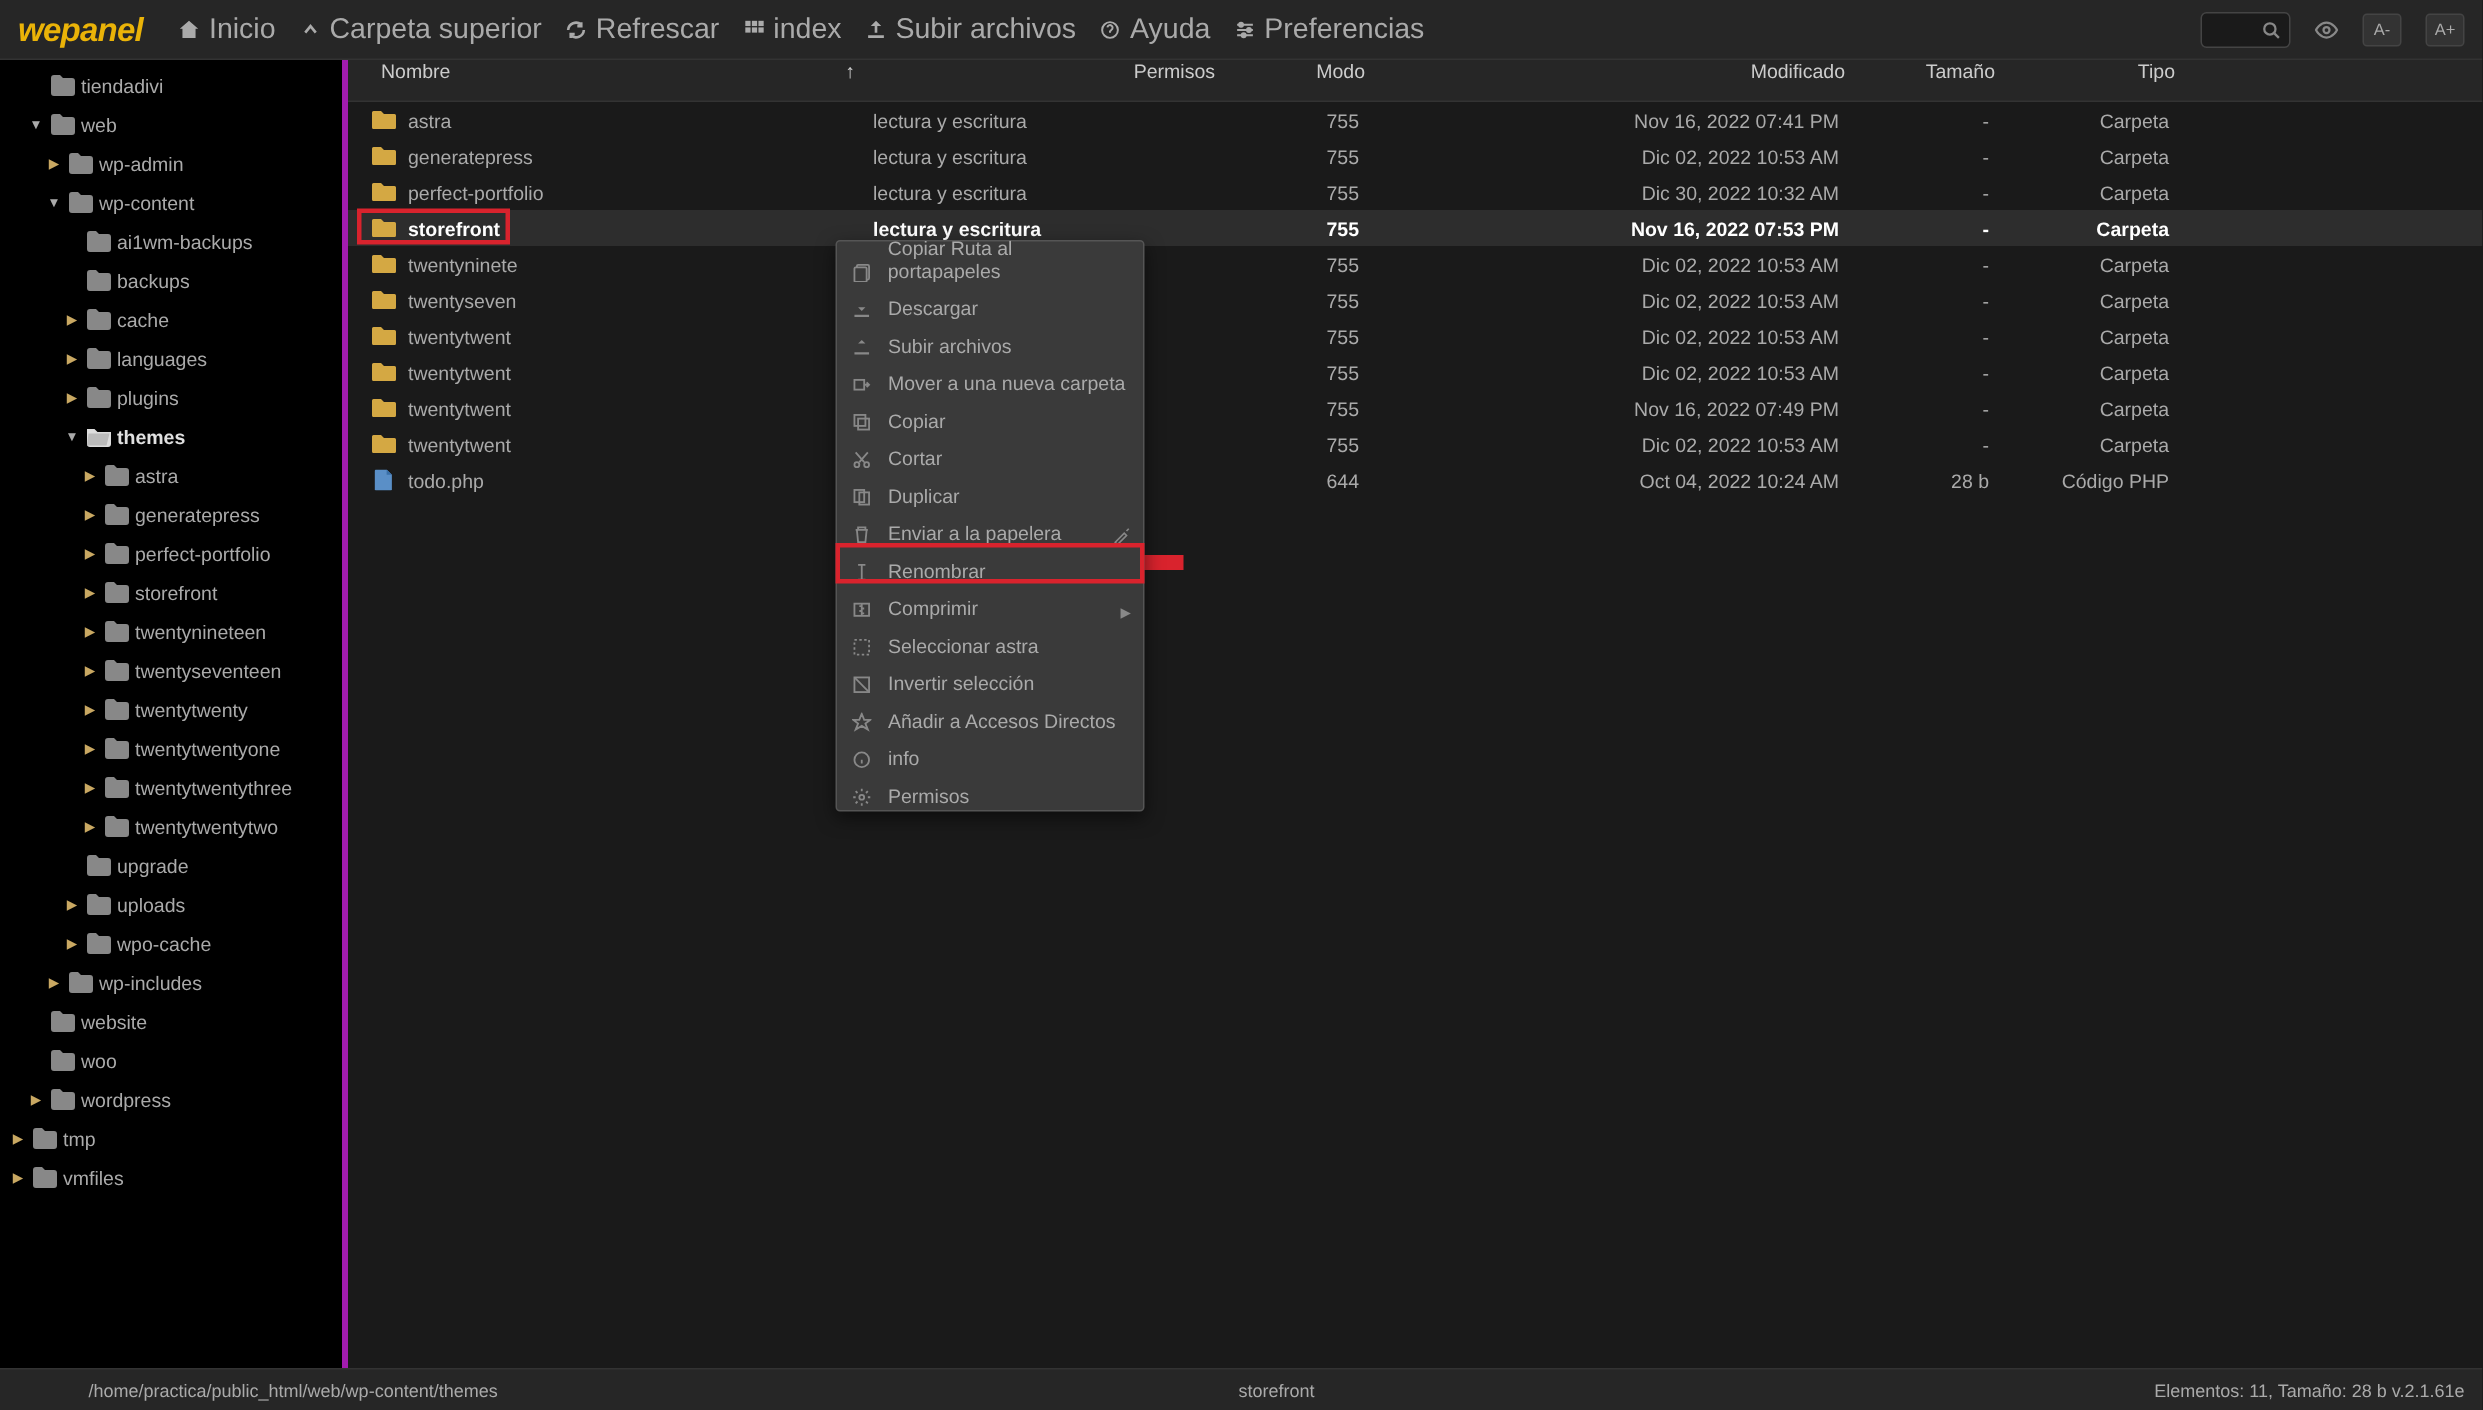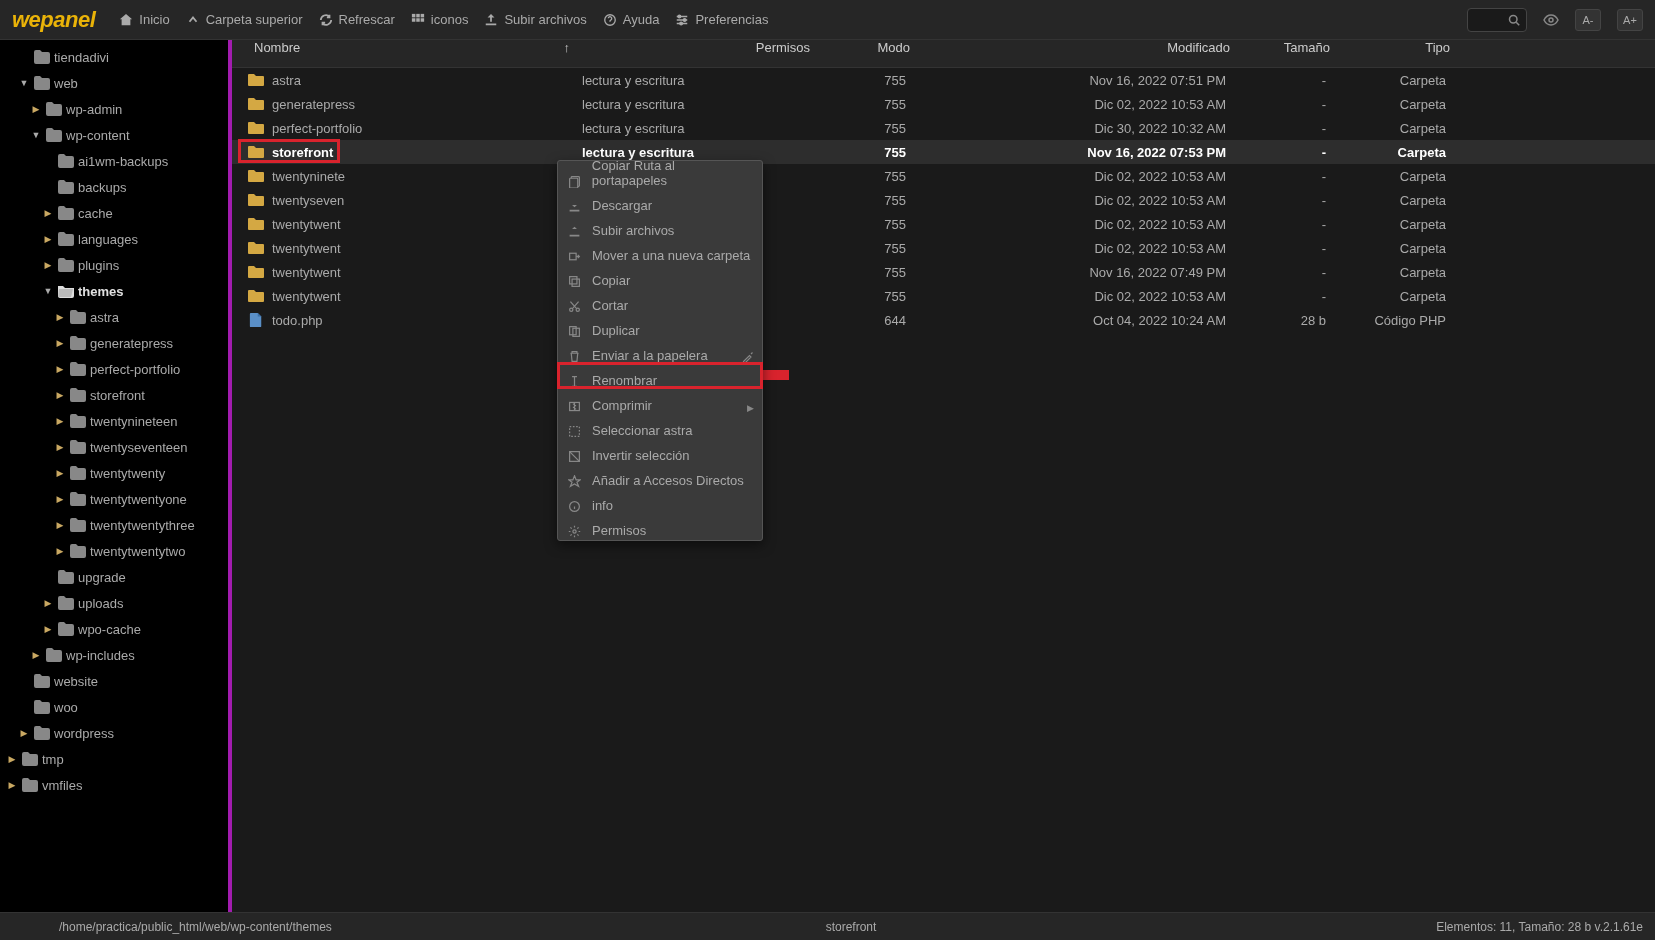--- a/index.html
+++ b/index.html
@@ -1,21 +1,21 @@
 <!DOCTYPE html>
 <html><head>
 <meta charset="utf-8">
 <style>
 * { margin: 0; padding: 0; box-sizing: border-box; font-family: -apple-system, BlinkMacSystemFont, "Segoe UI", sans-serif; }
 body { background: #1a1a1a; color: #aaa; font-size: 13px; overflow: hidden; width: 1655px; height: 940px; position: relative; }
 
 
 .toolbar { background: #262626; height: 40px; display: flex; align-items: center; padding: 0 12px; gap: 16px; border-bottom: 1px solid #333; }
 .brand { font-size: 22px; font-weight: 700; font-style: italic; color: #eab308; letter-spacing: -0.5px; margin-right: 8px; }
-.tb-item { display: flex; align-items: center; gap: 6px; color: #aaa; cursor: pointer; font-size: 13px; }
+.tb-item { display: flex; align-items: center; gap: 6px; color: #aaa; cursor: pointer; font-size: 19px; }
 .tb-spacer { flex: 1; }
 .search-box { background: #1a1a1a; border: 1px solid #444; border-radius: 4px; width: 60px; height: 24px; padding: 0 6px; display: flex; align-items: center; justify-content: flex-end; }
 .font-btn { background: #333; border: 1px solid #444; border-radius: 3px; width: 26px; height: 22px; display: flex; align-items: center; justify-content: center; color: #aaa; cursor: pointer; font-size: 11px; }
 .eye-btn { color: #888; cursor: pointer; }
 
 
 .main { display: flex; height: calc(100% - 40px - 28px); }
 .sidebar { width: 232px; background: #000000; border-right: 4px solid #a21caf; overflow-y: auto; padding-top: 4px; }
 .content { flex: 1; background: #1a1a1a; position: relative; }
 
@@ -89,21 +89,21 @@
   </span>
   <span class="tb-item">
     <svg width="14" height="14" viewBox="0 0 16 16" fill="currentColor">
         <rect x="1" y="1" width="4" height="4"></rect>
         <rect x="6" y="1" width="4" height="4"></rect>
         <rect x="11" y="1" width="4" height="4"></rect>
         <rect x="1" y="6" width="4" height="4"></rect>
         <rect x="6" y="6" width="4" height="4"></rect>
         <rect x="11" y="6" width="4" height="4"></rect>
       </svg>
-    <span>iconos</span>
+    <span>index</span>
   </span>
   <span class="tb-item">
     <svg width="14" height="14" viewBox="0 0 16 16" fill="currentColor">
         <path d="M8 1l4 4h-3v5H7V5H4zM2 12h12v2H2z"></path>
       </svg>
     <span>Subir archivos</span>
   </span>
   <span class="tb-item">
     <svg width="14" height="14" viewBox="0 0 16 16" fill="none" stroke="currentColor" stroke-width="1.5">
         <circle cx="8" cy="8" r="6"></circle>
@@ -420,21 +420,21 @@
             <div class="col-name">
               <span>
                 <svg class="fico-row" width="16" height="14" viewBox="0 0 16 14">
                   <path fill="#d4a843" d="M0 2a1 1 0 0 1 1-1h5l2 2h7a1 1 0 0 1 1 1v8a1 1 0 0 1-1 1H1a1 1 0 0 1-1-1z"></path>
                 </svg>
               </span>
               <span>astra</span>
             </div>
             <div class="col-perm">lectura y escritura</div>
             <div class="col-mode">755</div>
-            <div class="col-mod">Nov 16, 2022 07:51 PM</div>
+            <div class="col-mod">Nov 16, 2022 07:41 PM</div>
             <div class="col-size">-</div>
             <div class="col-type">Carpeta</div>
           </div>
           <div class="frow">
             <div class="col-name">
               <span>
                 <svg class="fico-row" width="16" height="14" viewBox="0 0 16 14">
                   <path fill="#d4a843" d="M0 2a1 1 0 0 1 1-1h5l2 2h7a1 1 0 0 1 1 1v8a1 1 0 0 1-1 1H1a1 1 0 0 1-1-1z"></path>
                 </svg>
               </span>

